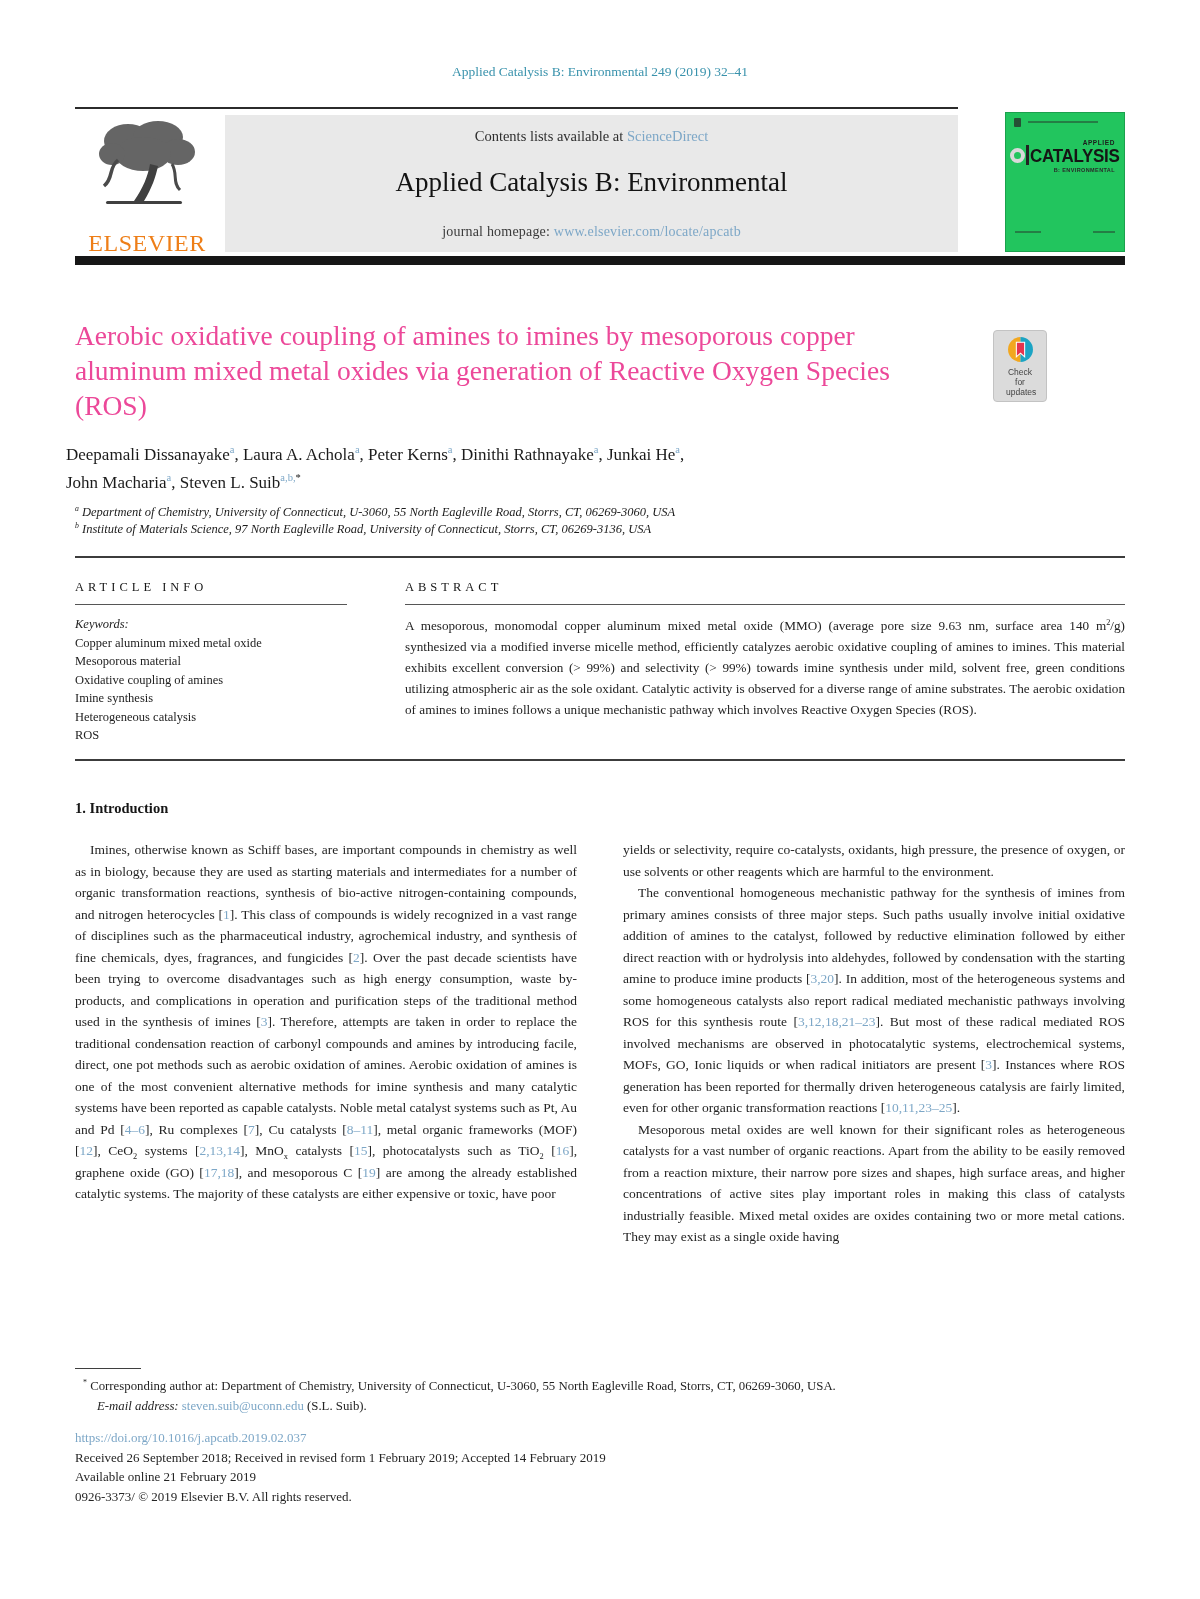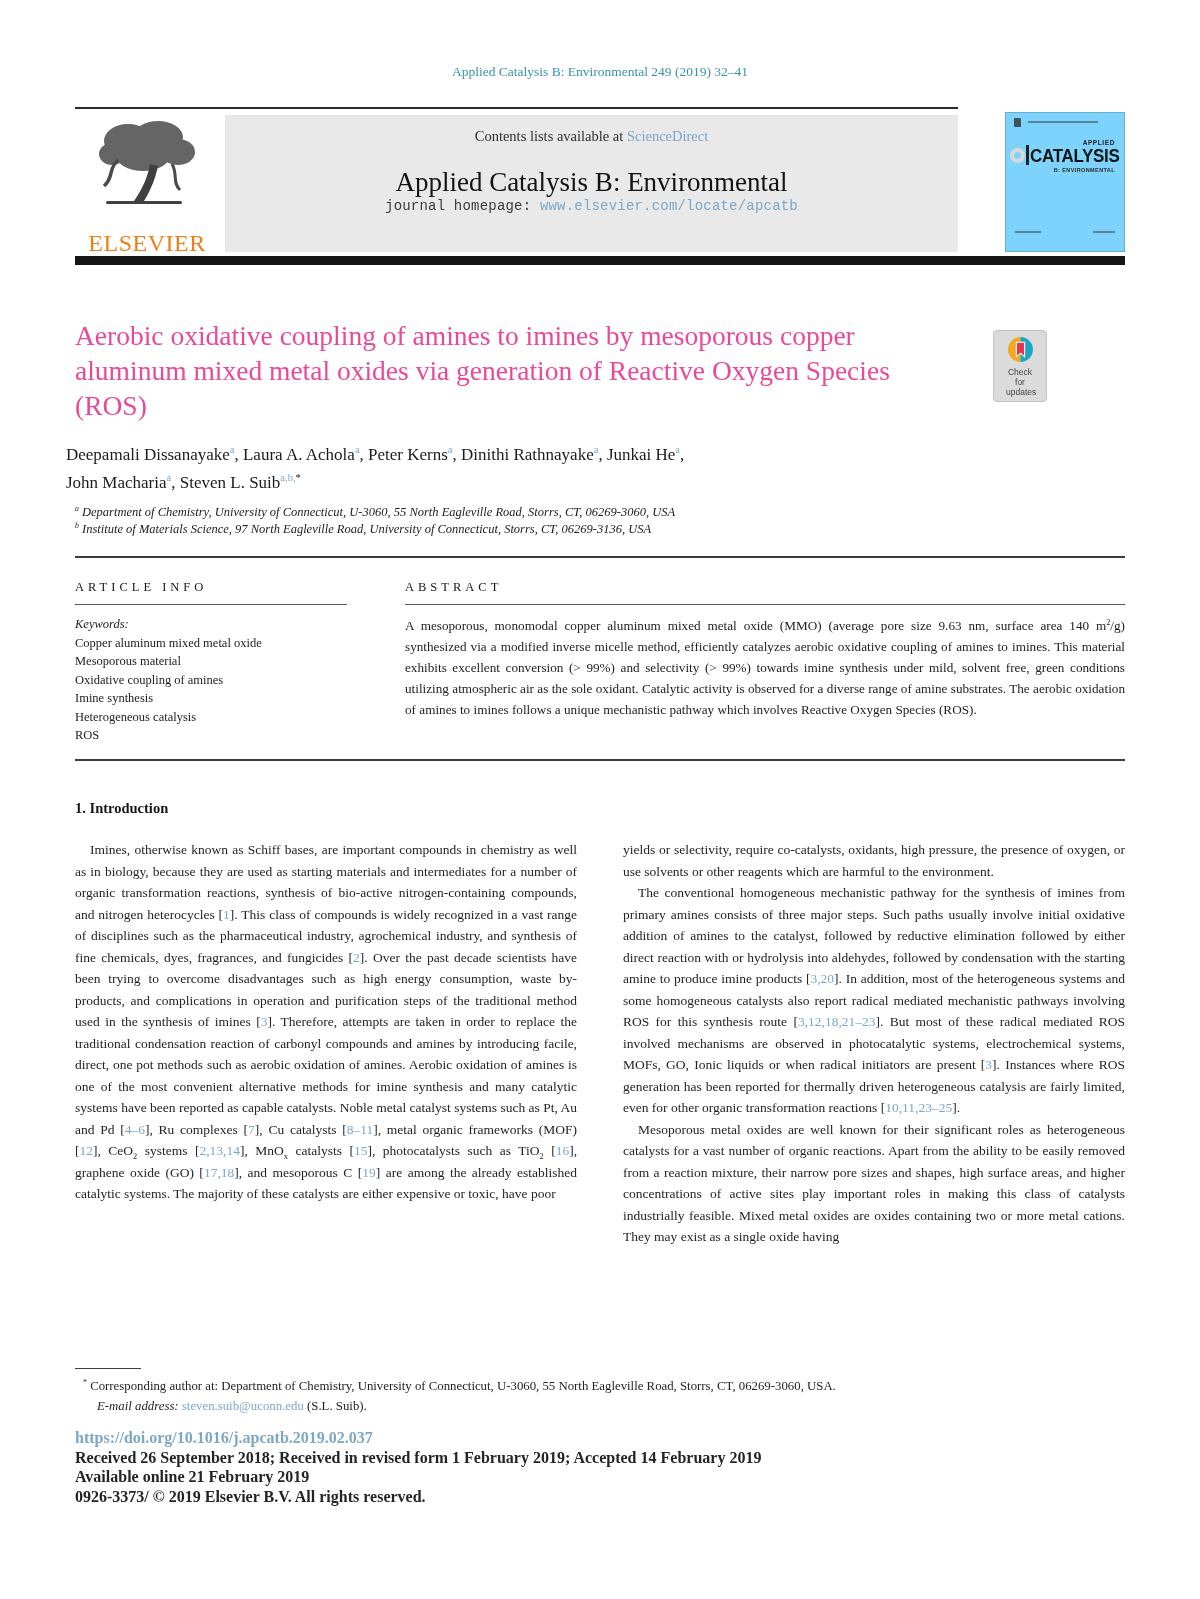--- a/index.html
+++ b/index.html
@@ -19,25 +19,25 @@
     font-size:13.5px; color:#3992ac; }
 
   
   .head-rule { position:absolute; top:107px; left:75px; width:883px; height:2px; background:#2b2b2b; }
   .logo-block { position:absolute; top:116px; left:77px; width:140px; text-align:center; }
   .logo-block svg { display:block; margin:0 auto; }
   .elsevier-word { font-size:24px; color:#ee7e17; letter-spacing:0.5px; margin-top:14px; }
   .graybox { position:absolute; top:115px; left:225px; width:733px; height:137px; background:#e9e9e9; text-align:center; }
   .contents-line { padding-top:13px; font-size:14.5px; color:#2e2e2e; }
   .journal-title { margin-top:22px; font-size:27px; color:#131313; }
-  .homepage-line { font-family:Liberation Mono, monospace; font-size:14px; color:#3a3a3a; letter-spacing:0.2px; }
+  .homepage-line { margin-top:26px; font-family:Liberation Serif, serif; font-size:14px; color:#3a3a3a; letter-spacing:0.2px; }
 
   
   .cover { position:absolute; top:112px; left:1005px; width:120px; height:140px;
-    background:#7dd3fc; border:1px solid rgba(0,0,0,0.18); }
+    background:#22c55e; border:1px solid rgba(0,0,0,0.18); }
   .cover .mark { position:absolute; top:5px; left:8px; width:7px; height:9px; background:rgba(40,40,40,.75); border-radius:1px; }
   .cover .mb { position:absolute; background:rgba(40,40,40,.45); height:2px; }
   .cover .applied { position:absolute; top:26px; right:9px; font-family:"Liberation Sans",sans-serif;
     font-weight:bold; font-size:6.5px; letter-spacing:0.6px; color:#1c1c1c; }
   .cover .catalysis { position:absolute; top:33px; left:24px; font-family:"Liberation Sans",sans-serif;
     font-weight:bold; font-size:17px; letter-spacing:-0.3px; color:#151515; transform:scaleY(1.12); }
   .cover .subtitle { position:absolute; top:54px; right:9px; font-family:"Liberation Sans",sans-serif;
     font-weight:bold; font-size:5.5px; letter-spacing:0.4px; color:#2a2a2a; }
   .cover .ring { position:absolute; top:35px; left:4px; width:15px; height:15px;
     border:4px solid #d9d9d9; border-radius:50%; }
@@ -77,21 +77,21 @@
   .tcol p.noindent { text-indent:0; }
 
   
   .foot-rule { position:absolute; top:1368px; left:75px; width:66px; border-top:1.3px solid #3f3f3f; }
   .footnote { position:absolute; top:1377px; left:75px; width:1040px;
     font-size:12.8px; line-height:19.5px; color:#242424; }
   .footnote .l1 { padding-left:8px; }
   .footnote .l2 { padding-left:22px; }
   .em-label { font-style:italic; }
   .pubinfo { position:absolute; top:1428px; left:75px; width:1040px;
-    font-size:16px; line-height:19.5px; color:#242424;font-weight:bold; }
+    font-size:13px; line-height:19.5px; color:#242424; }
 </style>
 </head>
 <body>
 
 <div class="page">
 
   <div class="citation">Applied Catalysis B: Environmental 249 (2019) 32–41</div>
 
   <div class="head-rule"></div>
 

